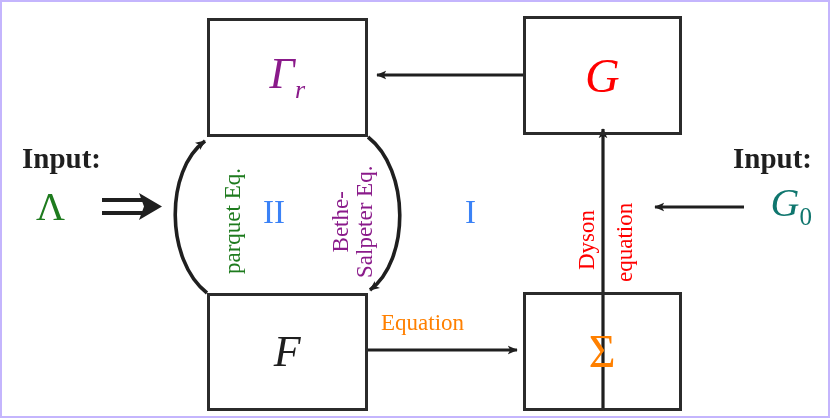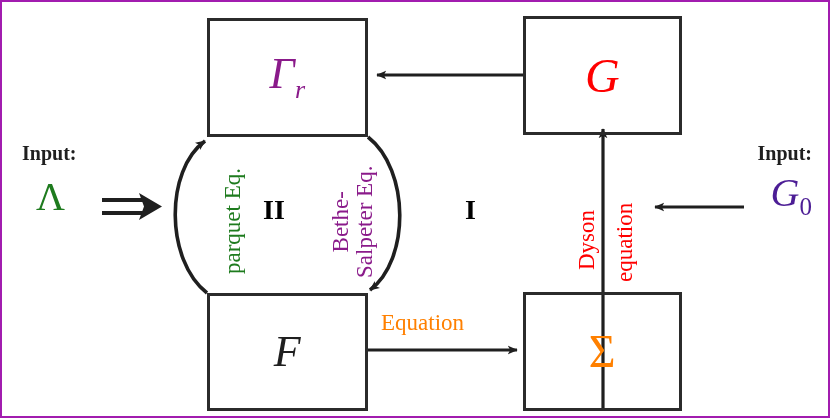--- a/index.html
+++ b/index.html
@@ -5,21 +5,21 @@
   html, body {
     margin: 0;
     padding: 0;
     background: #ffffff;
   }
   #canvas {
     position: relative;
     width: 830px;
     height: 418px;
     background: #ffffff;
-    border: 2px solid #a21caf;
+    border: 2px solid #c4b5fd;
     box-sizing: border-box;
     overflow: hidden;
     font-family: "Liberation Serif", "DejaVu Serif", serif;
   }
   #svg-layer {
     position: absolute;
     left: 0; top: 0;
     width: 830px;
     height: 418px;
   }
@@ -38,31 +38,31 @@
     line-height: 1;
     letter-spacing: 0.5px;
   }
   .node-label .sub {
     font-size: 26px;
     vertical-align: sub;
     font-style: italic;
   }
   .region-label {
     position: absolute;
-    font-weight: bold;
-    font-size: 28px;
-    color: #000000;
+    font-weight: normal;
+    font-size: 33px;
+    color: #3b82f6;
     font-family: "Liberation Serif", "DejaVu Serif", serif;
   }
   .io-block {
     position: absolute;
   }
   .io-title {
     font-weight: bold;
-    font-size: 20px;
+    font-size: 29px;
     color: #1f1f1f;
     white-space: nowrap;
     font-family: "Liberation Serif", "DejaVu Serif", serif;
   }
   .io-symbol {
     font-size: 40px;
     font-style: italic;
     white-space: nowrap;
     font-family: "Liberation Serif", "DejaVu Serif", serif;
   }
@@ -151,21 +151,21 @@
   <div class="region-label" style="left:261px; top:192px;">II</div>
   <div class="region-label" style="left:463px; top:192px;">I</div>
 
   <div class="io-block" style="left:20px; top:140px;">
     <div class="io-title">Input:</div>
     <div class="io-symbol" style="color:#1e7b1e; margin-top:8px; margin-left:14px; font-style:normal;">Λ</div>
   </div>
 
   <div class="io-block" style="left:685px; top:140px; text-align:right; width:125px;">
     <div class="io-title">Input:</div>
-    <div class="io-symbol" style="color:#4c1d95; margin-top:4px;"><span>G</span><span class="sub" style="font-style:normal;">0</span></div>
+    <div class="io-symbol" style="color:#0f766e; margin-top:4px;"><span>G</span><span class="sub" style="font-style:normal;">0</span></div>
   </div>
 
   <div class="rot-label" style="left:218px; top:272px; color:#1e7b1e;">parquet Eq.</div>
 
   <div class="rot-label two-line" style="left:327px; top:276px; color:#8a1a8a;">
     <div>Bethe-</div>
     <div>Salpeter Eq.</div>
   </div>
 
   <div class="edge-label" style="left:379px; top:308px; color:#ff8000;">Equation</div>

